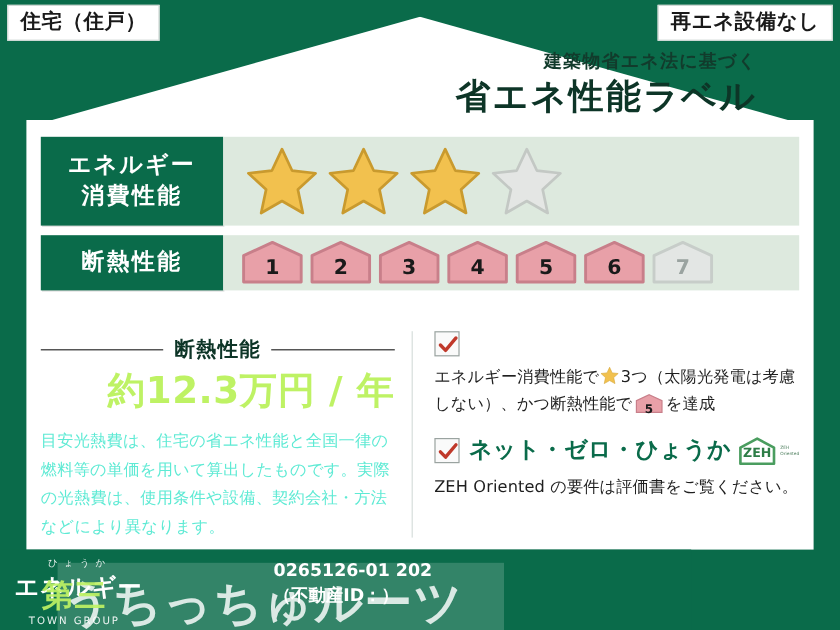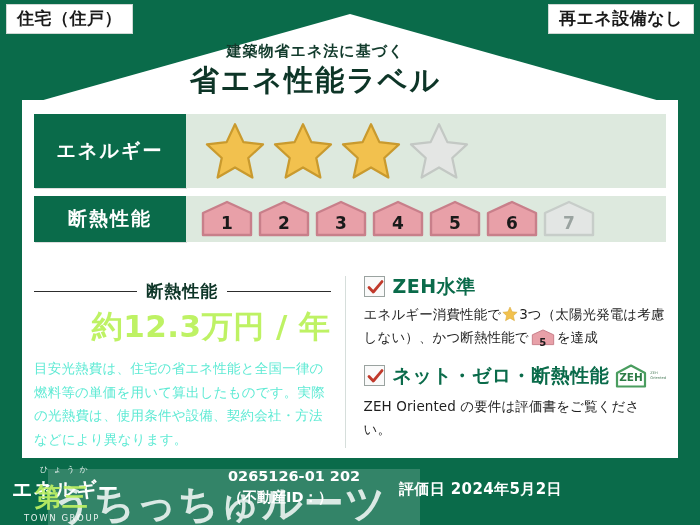--- a/index.html
+++ b/index.html
@@ -41,21 +41,21 @@
     position: absolute;
     left: 22px; top: 100px;
     width: 656px; height: 358px;
     background: #ffffff;
   }
 
   
   .title-wrap {
     position: absolute;
     left: 0; top: 44px; width: 631px;
-    text-align: center;
+    text-align: right;
     pointer-events: none;
   }
   .title-sub {
     font-size: 15px; font-weight: bold; color: #123b2c;
     letter-spacing: 1px; line-height: 1;
   }
   .title-main {
     margin-top: 7px;
     font-size: 29px; font-weight: bold; color: #0d3527;
     letter-spacing: 2px; line-height: 1;
@@ -212,20 +212,21 @@
   <div class="title-wrap">
     <div class="title-sub">建築物省エネ法に基づく</div>
     <div class="title-main">省エネ性能ラベル</div>
   </div>
 
   <div class="rows">
 
     <div class="perf-row">
       <div class="row-label">
         <span>エネルギー</span>
+        <span>消費性能</span>
       </div>
       <div class="row-value stars" id="stars-holder">
           <svg class="star" viewBox="0 0 24 24">
             <polygon points="12,1.3 15.35,8.45 23.2,9.35 17.3,14.8 18.95,22.6 12,18.6 5.05,22.6 6.7,14.8 0.8,9.35 8.65,8.45" fill="#f2c14e" stroke="#c99a2e" stroke-width="0.9" stroke-linejoin="round"></polygon>
           </svg>
           <svg class="star" viewBox="0 0 24 24">
             <polygon points="12,1.3 15.35,8.45 23.2,9.35 17.3,14.8 18.95,22.6 12,18.6 5.05,22.6 6.7,14.8 0.8,9.35 8.65,8.45" fill="#f2c14e" stroke="#c99a2e" stroke-width="0.9" stroke-linejoin="round"></polygon>
           </svg>
           <svg class="star" viewBox="0 0 24 24">
             <polygon points="12,1.3 15.35,8.45 23.2,9.35 17.3,14.8 18.95,22.6 12,18.6 5.05,22.6 6.7,14.8 0.8,9.35 8.65,8.45" fill="#f2c14e" stroke="#c99a2e" stroke-width="0.9" stroke-linejoin="round"></polygon>
@@ -281,37 +282,36 @@
 
     <div class="col-right">
 
       <div class="zeh-item">
         <div class="zeh-head">
           <span class="chk">
             <svg width="17" height="17" viewBox="0 0 17 17">
                 <path d="M2 8.5 L6.3 13 L15 2.6" stroke="#c0392b" stroke-width="2.8" fill="none" stroke-linecap="round" stroke-linejoin="round"></path>
               </svg>
           </span>
-          <span class="zeh-title">ZEH水準</span>
         </div>
         <div class="zeh-body"><span>エネルギー消費性能で</span><svg class="inline-star" width="16" height="16" viewBox="0 0 24 24">
               <polygon points="12,1.6 15.2,8.6 22.7,9.4 17.1,14.5 18.7,22 12,18.2 5.3,22 6.9,14.5 1.3,9.4 8.8,8.6" fill="#f2c14e" stroke="#d6a93c" stroke-width="0.8"></polygon>
             </svg><span>3つ（太陽光発電は考慮しない）、かつ断熱性能で</span><span class="inline-house"><svg width="24" height="17" viewBox="0 0 54 38">
               <polygon points="27,2 51,13 51,35 3,35 3,13" fill="#e8a0a8" stroke="#c87f8a" stroke-width="2.2"></polygon>
             </svg><span class="n">5</span></span><span>を達成</span></div>
       </div>
 
       <div class="zeh-item">
         <div class="zeh-head">
           <span class="chk">
             <svg width="17" height="17" viewBox="0 0 17 17">
                 <path d="M2 8.5 L6.3 13 L15 2.6" stroke="#c0392b" stroke-width="2.8" fill="none" stroke-linecap="round" stroke-linejoin="round"></path>
               </svg>
           </span>
-          <span class="zeh-title">ネット・ゼロ・断熱性能</span>
+          <span class="zeh-title">ネット・ゼロ・ひょうか</span>
           <span class="zeh-logo">
             <svg width="34" height="26" viewBox="0 0 34 26">
               <path d="M17 2.5 L31 10 L31 23.5 L3 23.5 L3 10 Z" fill="none" stroke="#4a9d5f" stroke-width="2.2" stroke-linejoin="round"></path>
               <text x="17" y="17.5" text-anchor="middle" font-family="DejaVu Sans, sans-serif" font-size="10.5" font-weight="bold" fill="#2e7d47">ZEH</text>
             </svg>
             <span class="zeh-logo-sub">
               <span>ZEH</span><br>
               <span>Oriented</span>
             </span>
           </span>
@@ -322,21 +322,20 @@
     </div>
   </div>
 
   <div class="footer">
     <div class="f-ruby">ひょうか</div>
     <div class="f-third">エネルギー</div>
     <div class="f-id">
       <div>0265126-01 202</div>
       <div>（不動産ID：）</div>
     </div>
-    <div class="f-date">評価日 2024年5月2日</div>
 
     <div class="wm-band"></div>
     <div class="wm-text">うちっちゅルーツ</div>
     <div class="wm-logo">
       <div class="kanji">第三</div>
       <div class="eng">TOWN GROUP</div>
     </div>
   </div>
 
 </div>

